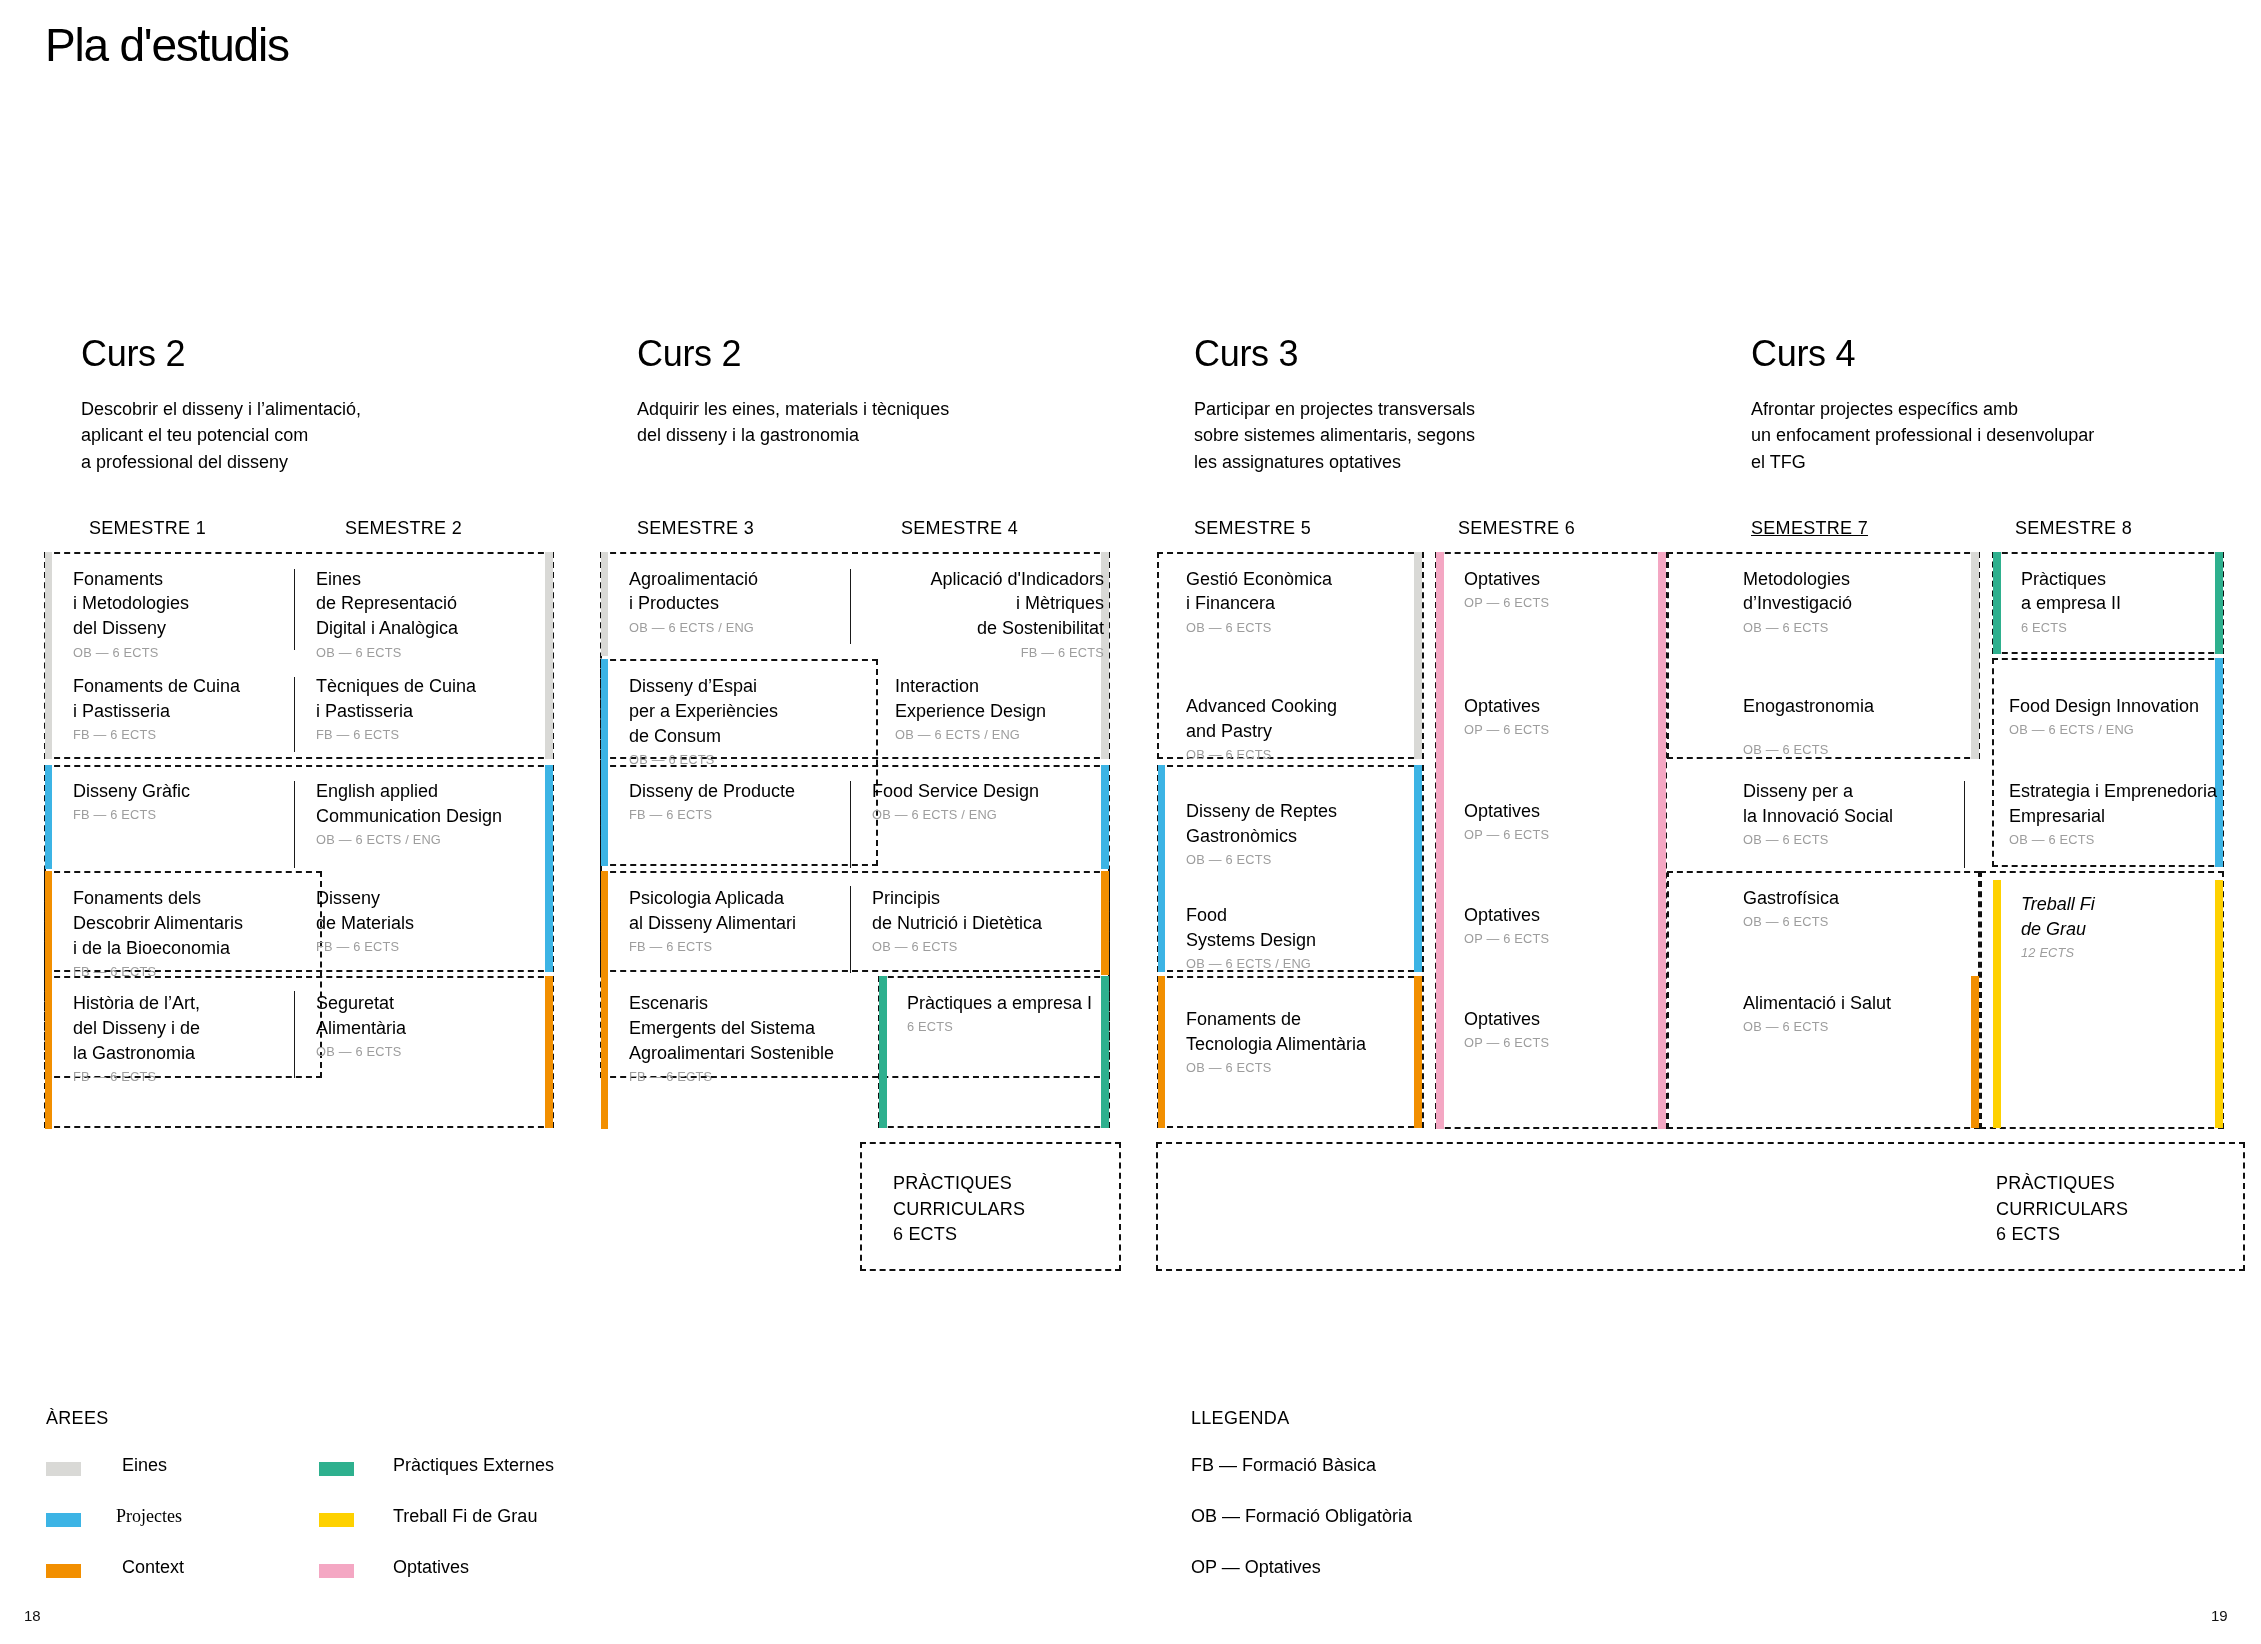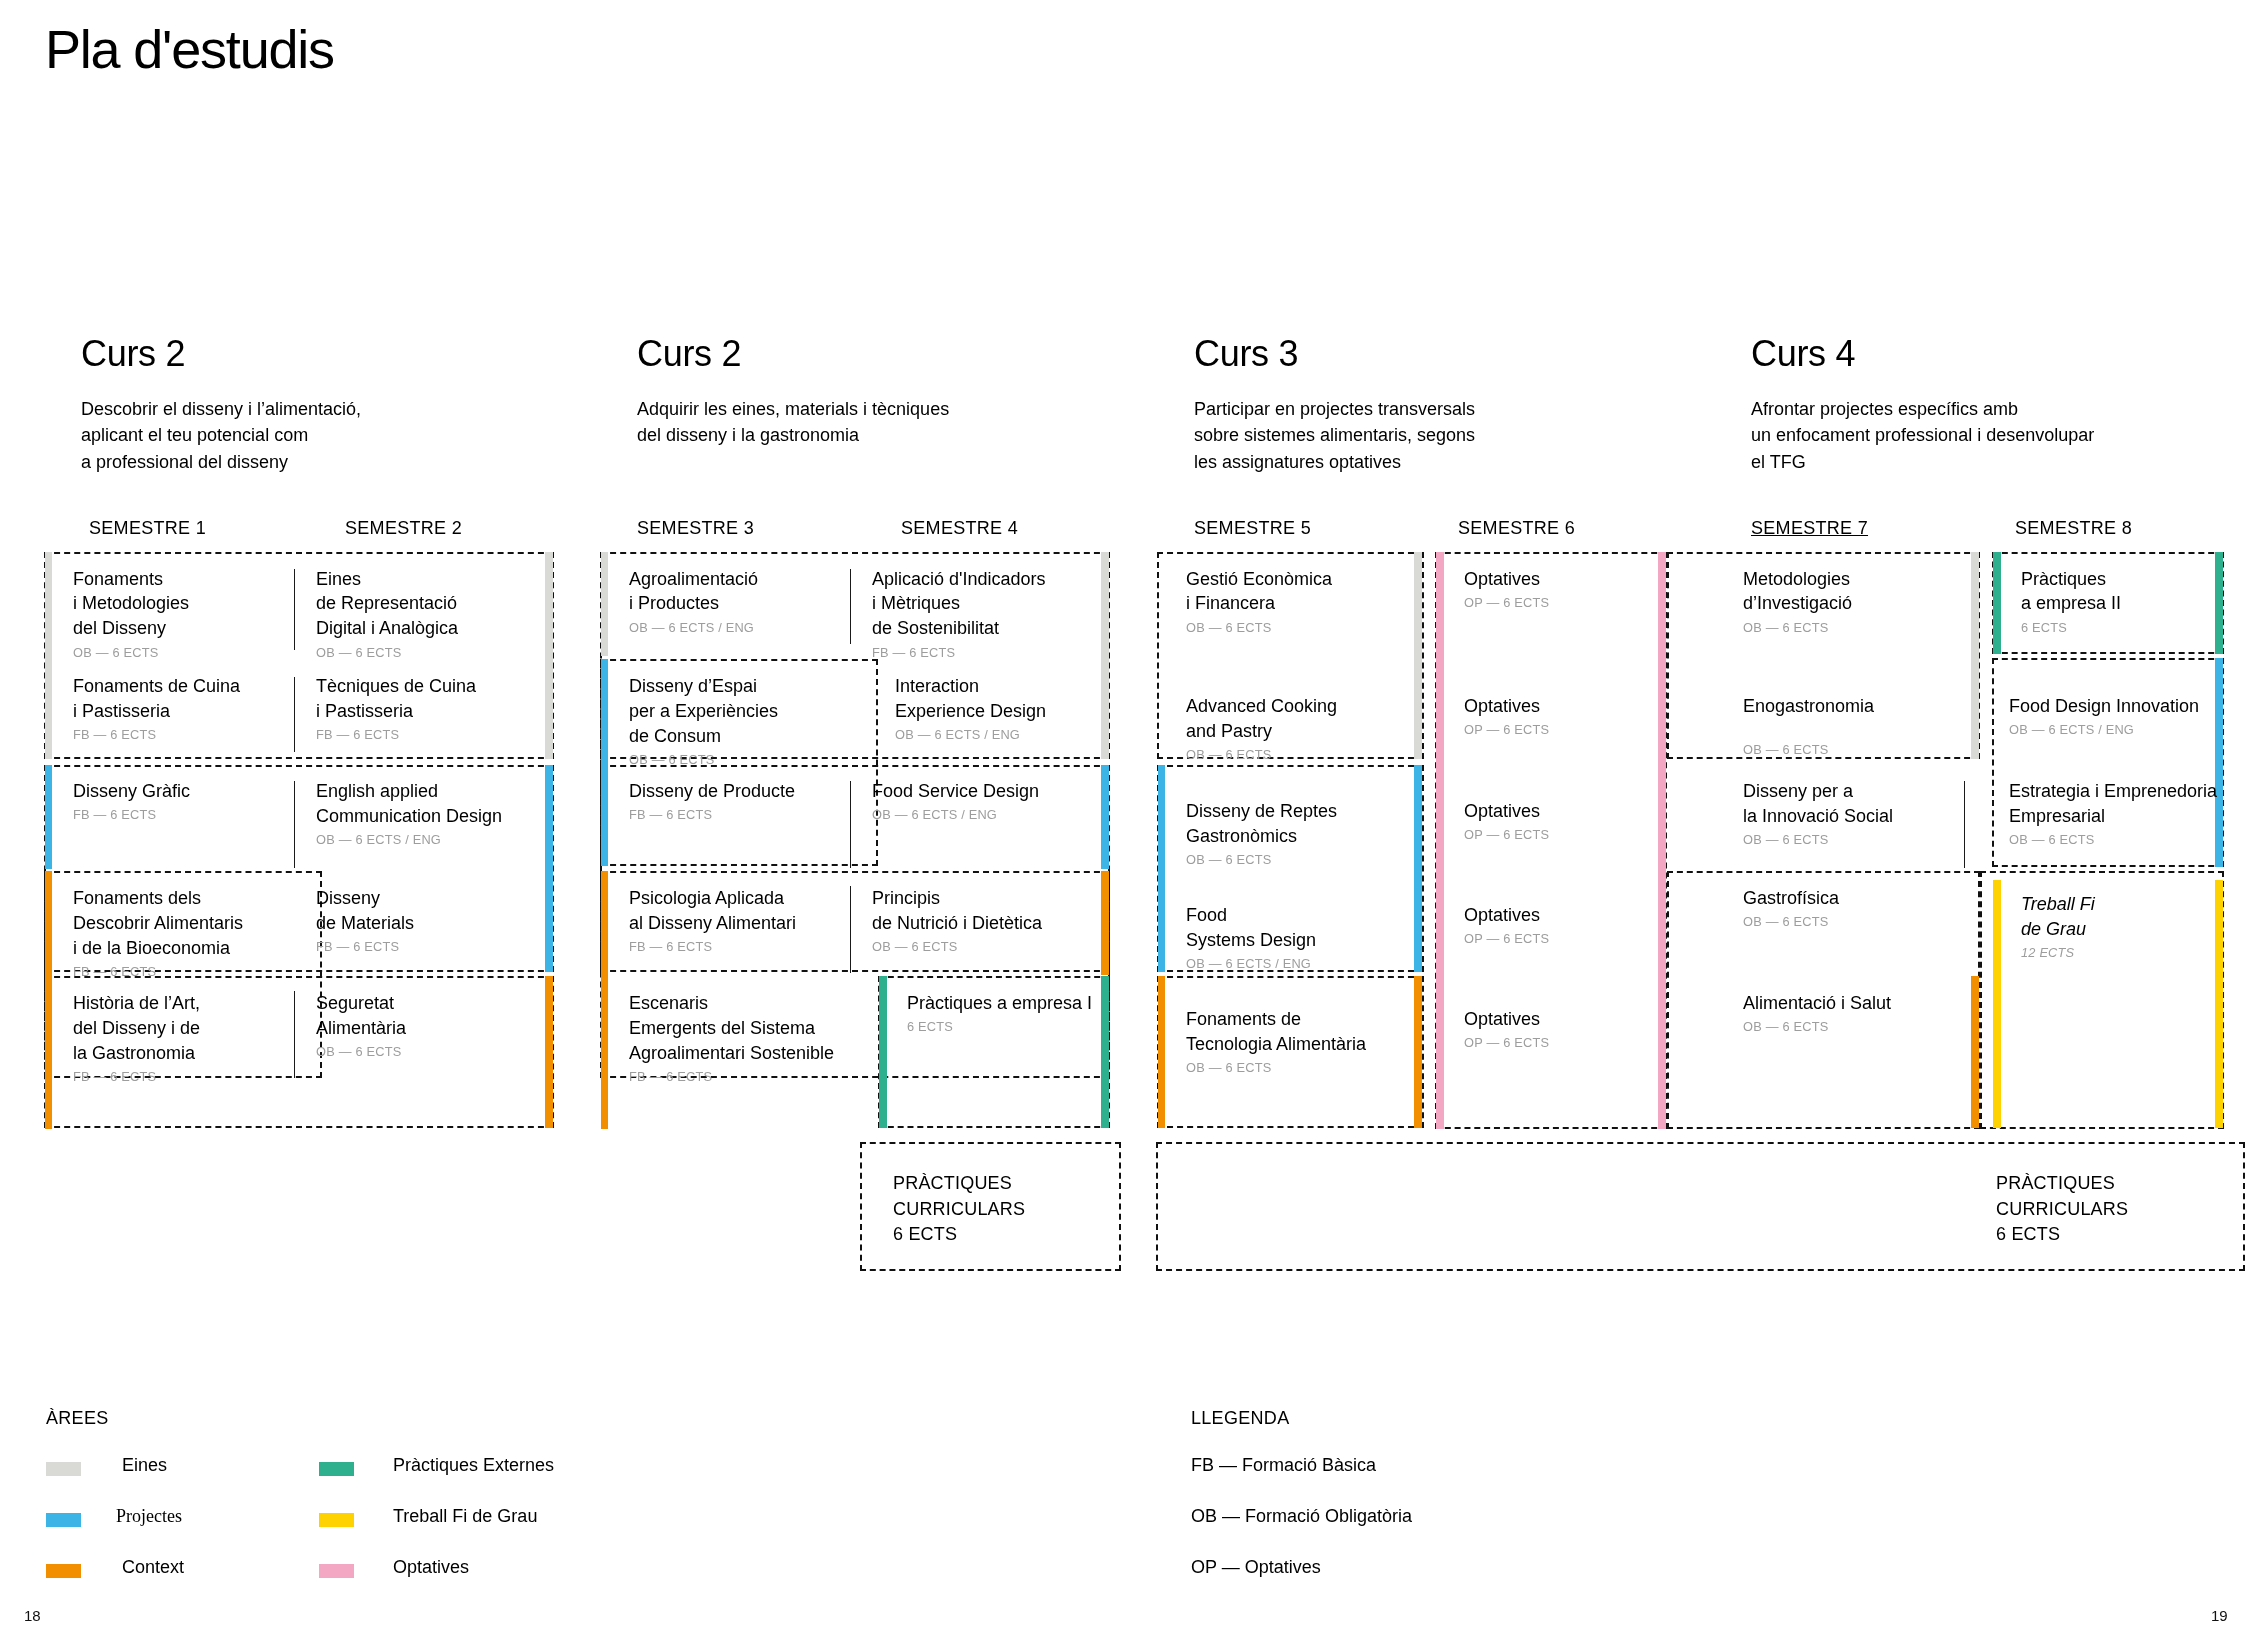--- a/index.html
+++ b/index.html
@@ -9,21 +9,21 @@
     font-family: "Liberation Sans", sans-serif;
     color: #000000;
     overflow: hidden;
   }
   #page { position: relative; width: 2261px; height: 1645px; }
 
   
   .page-title {
     position: absolute;
     left: 45px; top: 22px;
-    font-size: 54px;
+    font-size: 46px;
     font-weight: 400;
     letter-spacing: -1.2px;
     line-height: 1.0;
   }
 
   
   .course-col { position: absolute; top: 336px; }
   .course-title {
     font-size: 36px; font-weight: 400; line-height: 1.0;
     letter-spacing: -0.3px;
@@ -208,21 +208,21 @@
 
       <div class="vdiv" style="left:262px; top:14px; height:75px;"></div>
       <div class="vdiv" style="left:262px; top:226px; height:87px;"></div>
       <div class="vdiv" style="left:262px; top:331px; height:87px;"></div>
 
       <div class="cell" style="left:41px; top:11.6px; width:215px;">
         <div class="cell-title">Agroalimentació
 i Productes</div>
         <div class="cell-meta">OB — 6 ECTS / ENG</div>
       </div>
-      <div class="cell" style="left:284px; top:11.6px; width:232px;">
+      <div class="cell" style="left:284px; top:11.6px; width:232px;text-align:right;">
         <div class="cell-title">Aplicació d'Indicadors
 i Mètriques
 de Sostenibilitat</div>
         <div class="cell-meta">FB — 6 ECTS</div>
       </div>
       <div class="cell" style="left:41px; top:119px; width:220px;">
         <div class="cell-title">Disseny d’Espai
 per a Experiències
 de Consum</div>
         <div class="cell-meta">OB — 6 ECTS</div>

